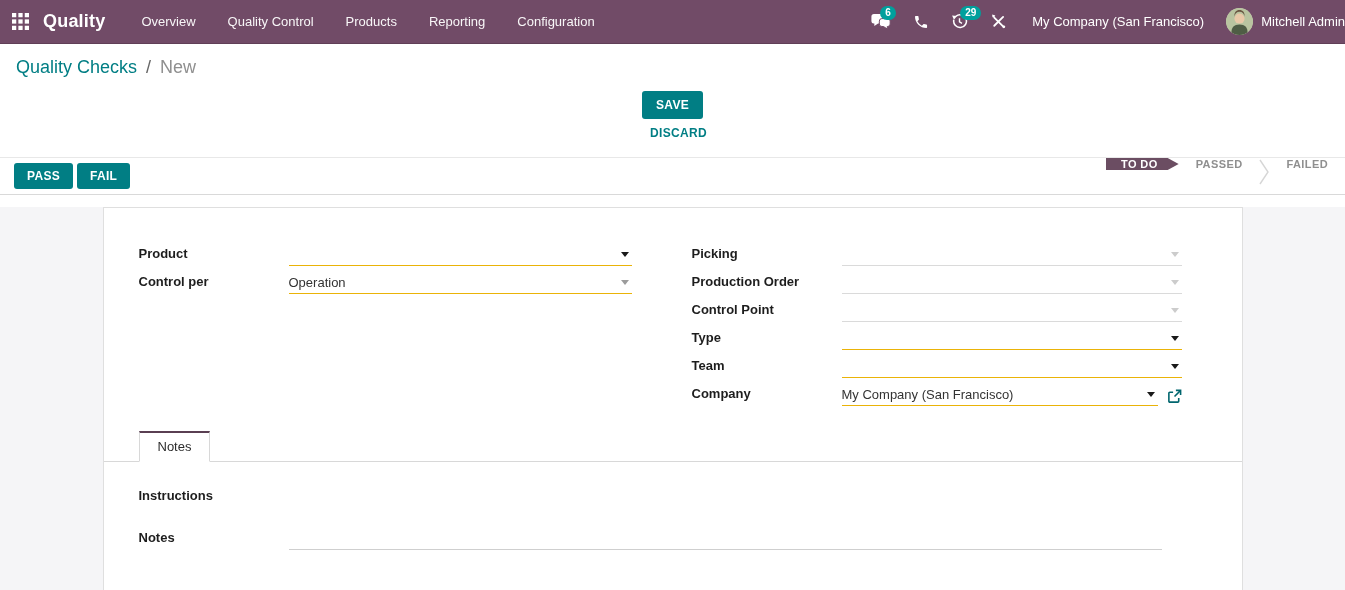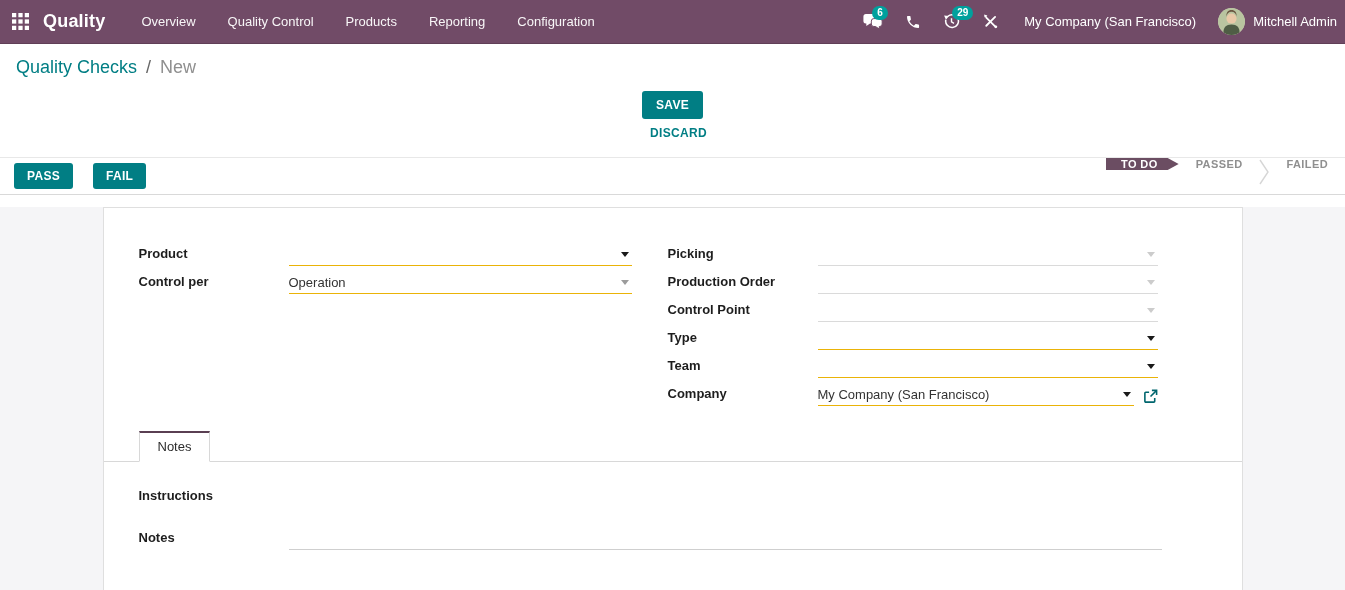--- a/index.html
+++ b/index.html
@@ -15,21 +15,21 @@
   .nav-item { font-size:13px; padding:2px 16px; display:flex; align-items:center;
     color:rgba(255,255,255,.95); cursor:pointer; }
   .nav-spacer { flex:1; }
   .systray { display:flex; align-items:center; height:100%; }
   .systray-icon { position:relative; padding:0 11px; display:flex; align-items:center;
     height:100%; cursor:pointer; }
   .badge { position:absolute; top:6px; left:20px; background:#00a09d; color:#fff;
     font-size:10px; font-weight:bold; border-radius:9px; padding:1px 5px; line-height:12px; }
   .company-menu { font-size:13px; padding:0 14px; display:flex; align-items:center;
     height:100%; cursor:pointer; white-space:nowrap; }
-  .user-menu { display:flex; align-items:center; height:100%; padding:0 8px 0 8px;
+  .user-menu { display:flex; align-items:center; height:100%; padding:0 0 0 8px;
     cursor:pointer; white-space:nowrap;justify-content:flex-end; }
   .avatar { width:27px; height:27px; border-radius:50%; overflow:hidden; flex:0 0 27px;
     background:#c8cfb2; }
   .user-name { font-size:13px; margin-left:8px; }
 
   
   .control-panel { background:#fff; padding:13px 16px 10px; }
   .breadcrumb { font-size:18px; color:#555; }
   .breadcrumb .bc-root { color:#017e84; cursor:pointer; }
   .breadcrumb .bc-sep { color:#666; margin:0 4px; }
@@ -38,34 +38,34 @@
   .btn { font-size:12px; font-weight:bold; letter-spacing:.3px; border:none;
     border-radius:3px; padding:7px 14px; cursor:pointer;
     font-family:"Liberation Sans", sans-serif; }
   .btn-primary { background:#017e84; color:#fff; }
   .btn-link { background:transparent; color:#017e84; margin-left:12px; }
 
   
   .statusbar { height:38px; background:#fff; border-top:1px solid #e8e8e8;
     border-bottom:1px solid #d9d9d9; display:flex; align-items:center;
     justify-content:space-between; padding-left:14px; }
-  .statusbar-left { display:flex; gap:20px; }
+  .statusbar-left { display:flex; gap:4px; }
   .statusbar-left .btn { padding:6px 13px; }
   .statusbar-right { display:flex; height:100%; align-items:flex-start; }
   .state { display:flex; align-items:center; font-size:11px; font-weight:bold;
     letter-spacing:.4px; color:#8f8f8f; padding:0 17px; cursor:pointer; }
   .state[data-active="true"] { background:#6b4d62; color:#fff; padding:0 21px 0 15px;
     clip-path:polygon(0 0, calc(100% - 11px) 0, 100% 50%, calc(100% - 11px) 100%, 0 100%); }
   .state-sep { display:flex; align-items:center; }
 
   
   .content { background:#f5f5f7; height:424px; }
   .sheet { width:1140px; height:405px; margin:12px auto 0; background:#fff;
     border:1px solid #dfdfdf; }
-  .field-grid { display:grid; grid-template-columns:493px 490px; column-gap:36px;
+  .field-grid { display:grid; grid-template-columns:493px 490px; column-gap:60px;
     padding:30px 0 0 35px; align-items:start; }
   .col { display:flex; flex-direction:column; }
   .o-row { display:flex; align-items:flex-end; height:28px; }
   .o-label { width:150px; flex:0 0 150px; font-size:13px; font-weight:bold;
     color:#1d1d1d; padding-bottom:5px; }
   .field-box { flex:1; display:flex; align-items:center; justify-content:space-between;
     border-bottom:1px solid #eab308; padding:2px 3px 3px 0; min-height:22px;
     font-size:13px; color:#333; cursor:text; }
   .field-box[data-state="disabled"] { border-bottom-color:#dadada; cursor:default; }
   .caret { width:0; height:0; border-left:4px solid transparent;

